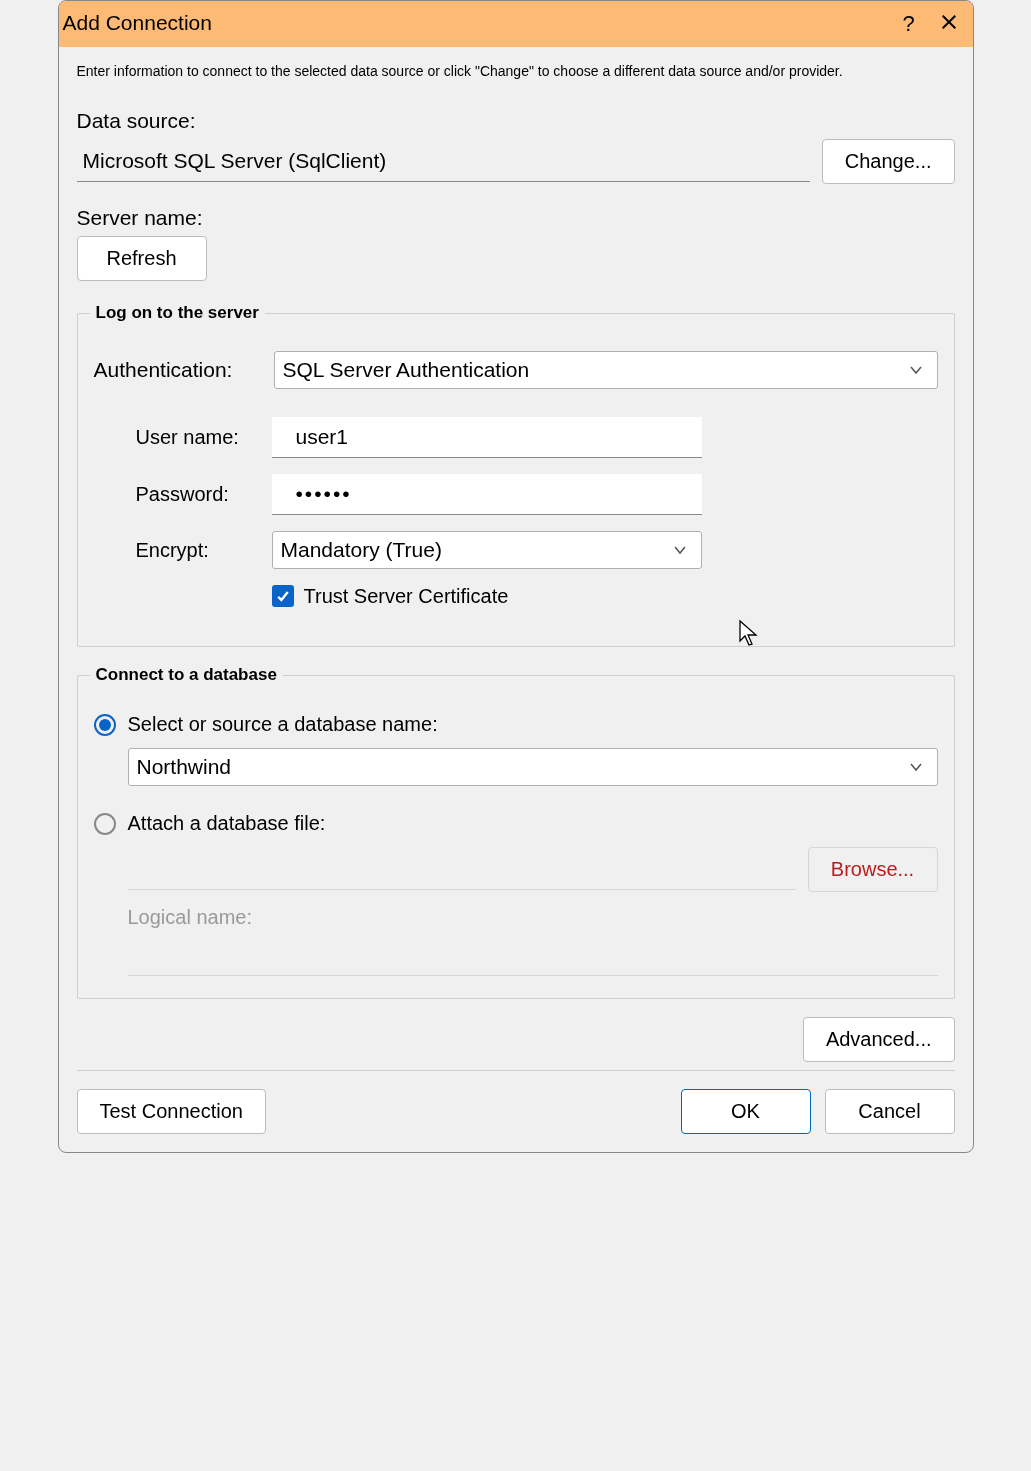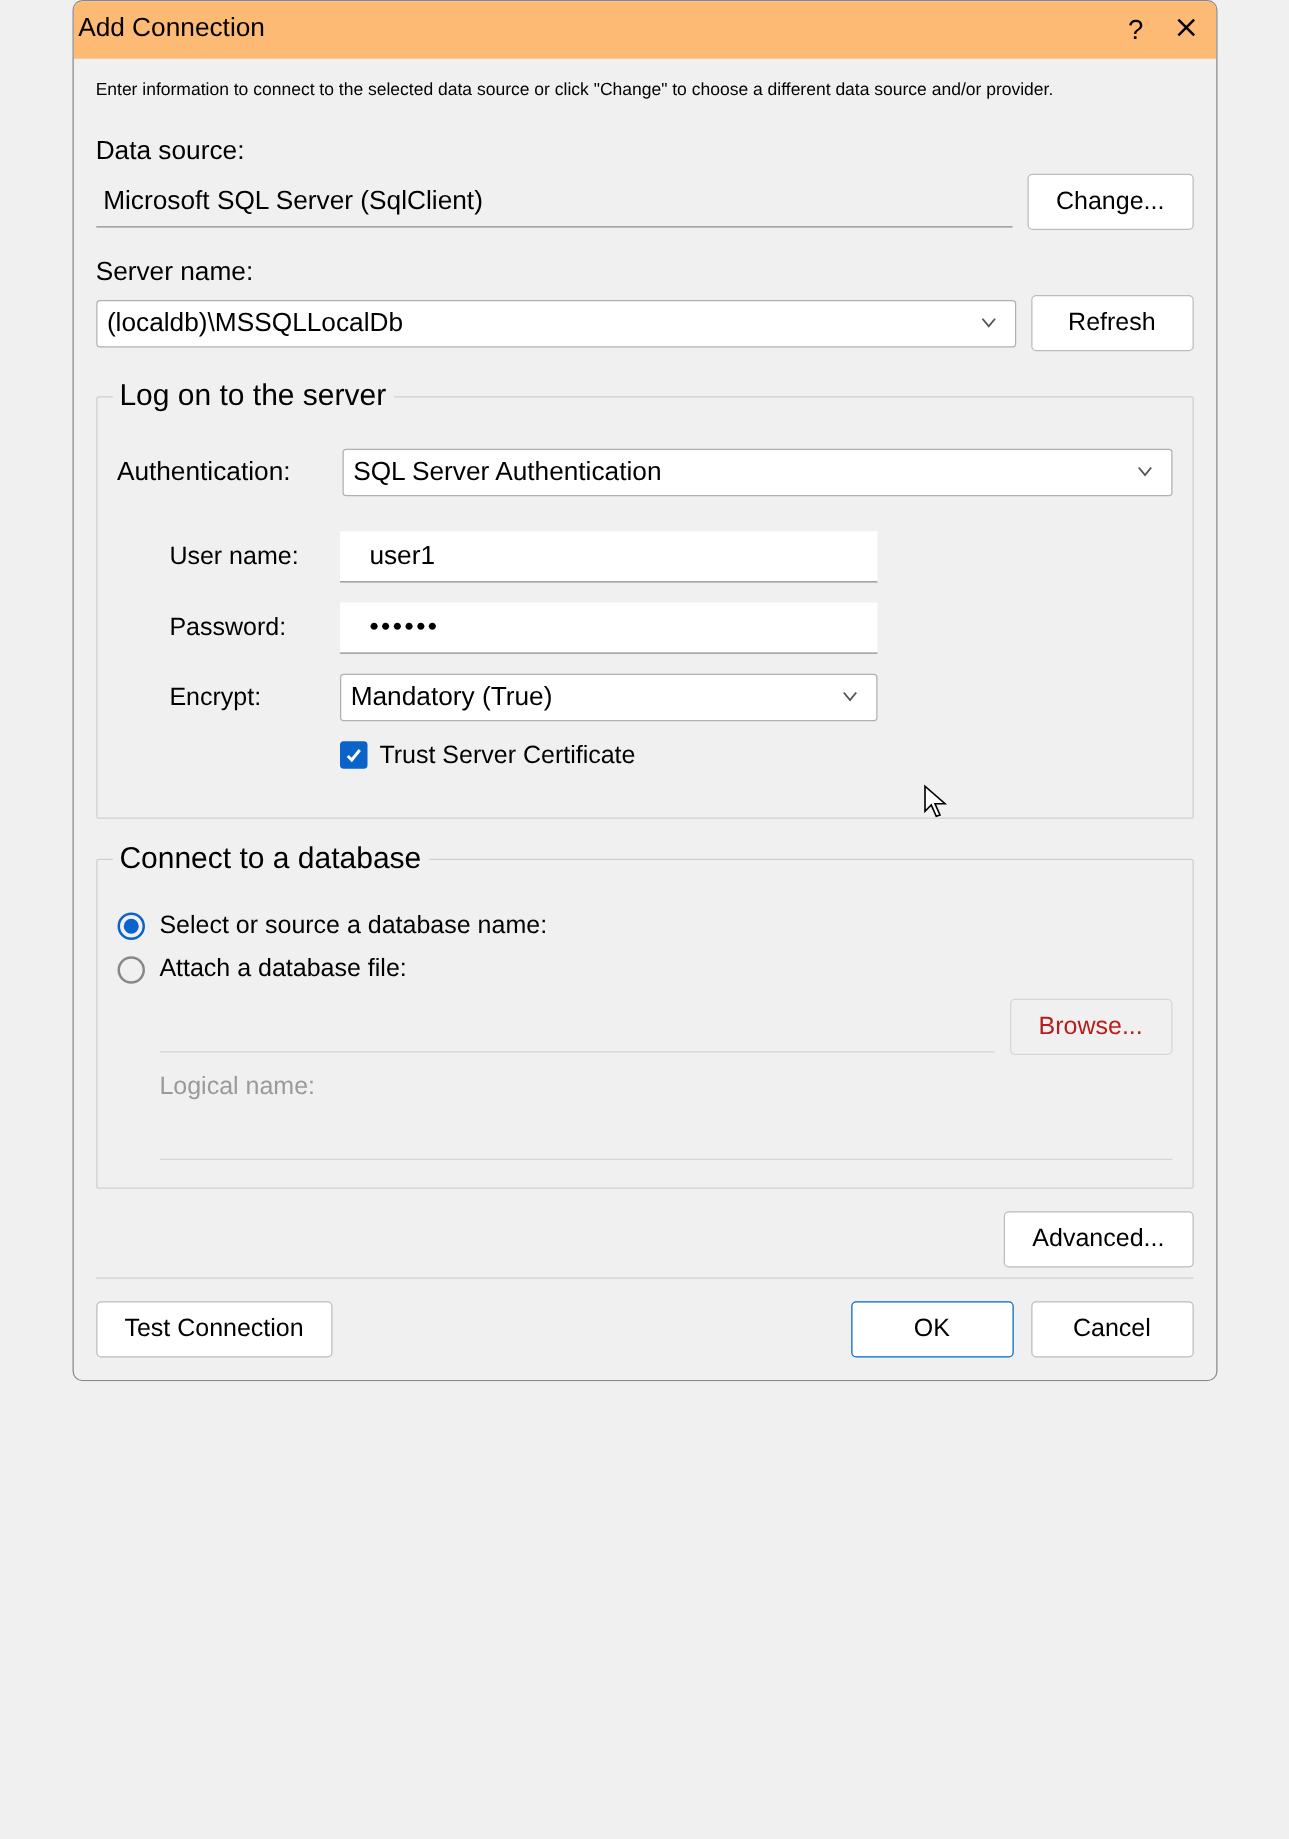--- a/index.html
+++ b/index.html
@@ -90,23 +90,24 @@
     width: 100%;
   }
   fieldset.group {
     border: 1px solid #cfcfcf;
     border-radius: 2px;
     margin: 0 0 18px 0;
     padding: 28px 16px 22px 16px;
     position: relative;
   }
   fieldset.group > legend {
-    font-size: 24px;
+    font-size: 17px;
     padding: 0 6px;
     margin-left: -4px;
+    font-weight: bold;
   }
   .form-grid {
     display: grid;
     grid-template-columns: 160px 1fr;
     row-gap: 18px;
     column-gap: 20px;
     align-items: center;
   }
   .form-grid .field-label { font-size: 21px; }
   .indent-grid {
@@ -184,28 +185,20 @@
     <div class="description">Enter information to connect to the selected data source or click "Change" to choose a different data source and/or provider.</div>
 
     <div class="label">Data source:</div>
     <div class="row" style="margin-bottom:22px;">
       <div class="data-source-field">Microsoft SQL Server (SqlClient)</div>
       <div class="btn">Change...</div>
     </div>
 
     <div class="label">Server name:</div>
     <div class="row" style="margin-bottom:22px;">
-      <div class="combo" style="flex:1;">
-        <span class="combo-text">(localdb)\MSSQLLocalDb</span>
-        <span class="chev">
-          <svg width="14" height="14" viewBox="0 0 14 14">
-              <polyline points="2,4 7,10 12,4" fill="none" stroke="#555" stroke-width="1.5"></polyline>
-            </svg>
-        </span>
-      </div>
       <div class="btn">Refresh</div>
     </div>
 
     <div class="logon-wrap">
     <fieldset class="group">
       <legend>Log on to the server</legend>
 
       <div class="form-grid" style="margin-bottom:28px;">
         <div class="field-label">Authentication:</div>
         <div class="combo">
@@ -256,20 +249,30 @@
 
     <fieldset class="group">
       <legend>Connect to a database</legend>
 
       <div class="radio-row">
         <span class="radio checked">
             <span class="dot"></span>
           </span>
         <span>Select or source a database name:</span>
       </div>
+      <div class="db-combo" style="margin-bottom:26px;">
+        <div class="combo">
+          <span class="combo-text">Northwind</span>
+          <span class="chev">
+            <svg width="14" height="14" viewBox="0 0 14 14">
+                <polyline points="2,4 7,10 12,4" fill="none" stroke="#555" stroke-width="1.5"></polyline>
+              </svg>
+          </span>
+        </div>
+      </div>
 
       <div class="radio-row">
         <span class="radio"></span>
         <span>Attach a database file:</span>
       </div>
       <div class="row db-combo" style="margin-bottom:14px;">
         <input class="text-input" type="text" disabled="" style="background: rgb(240, 240, 240); border-bottom-color: rgb(214, 214, 214);">
         <div class="btn btn-disabled">Browse...</div>
       </div>
       <div class="db-combo disabled-text" style="margin-bottom:6px;">Logical name:</div>

